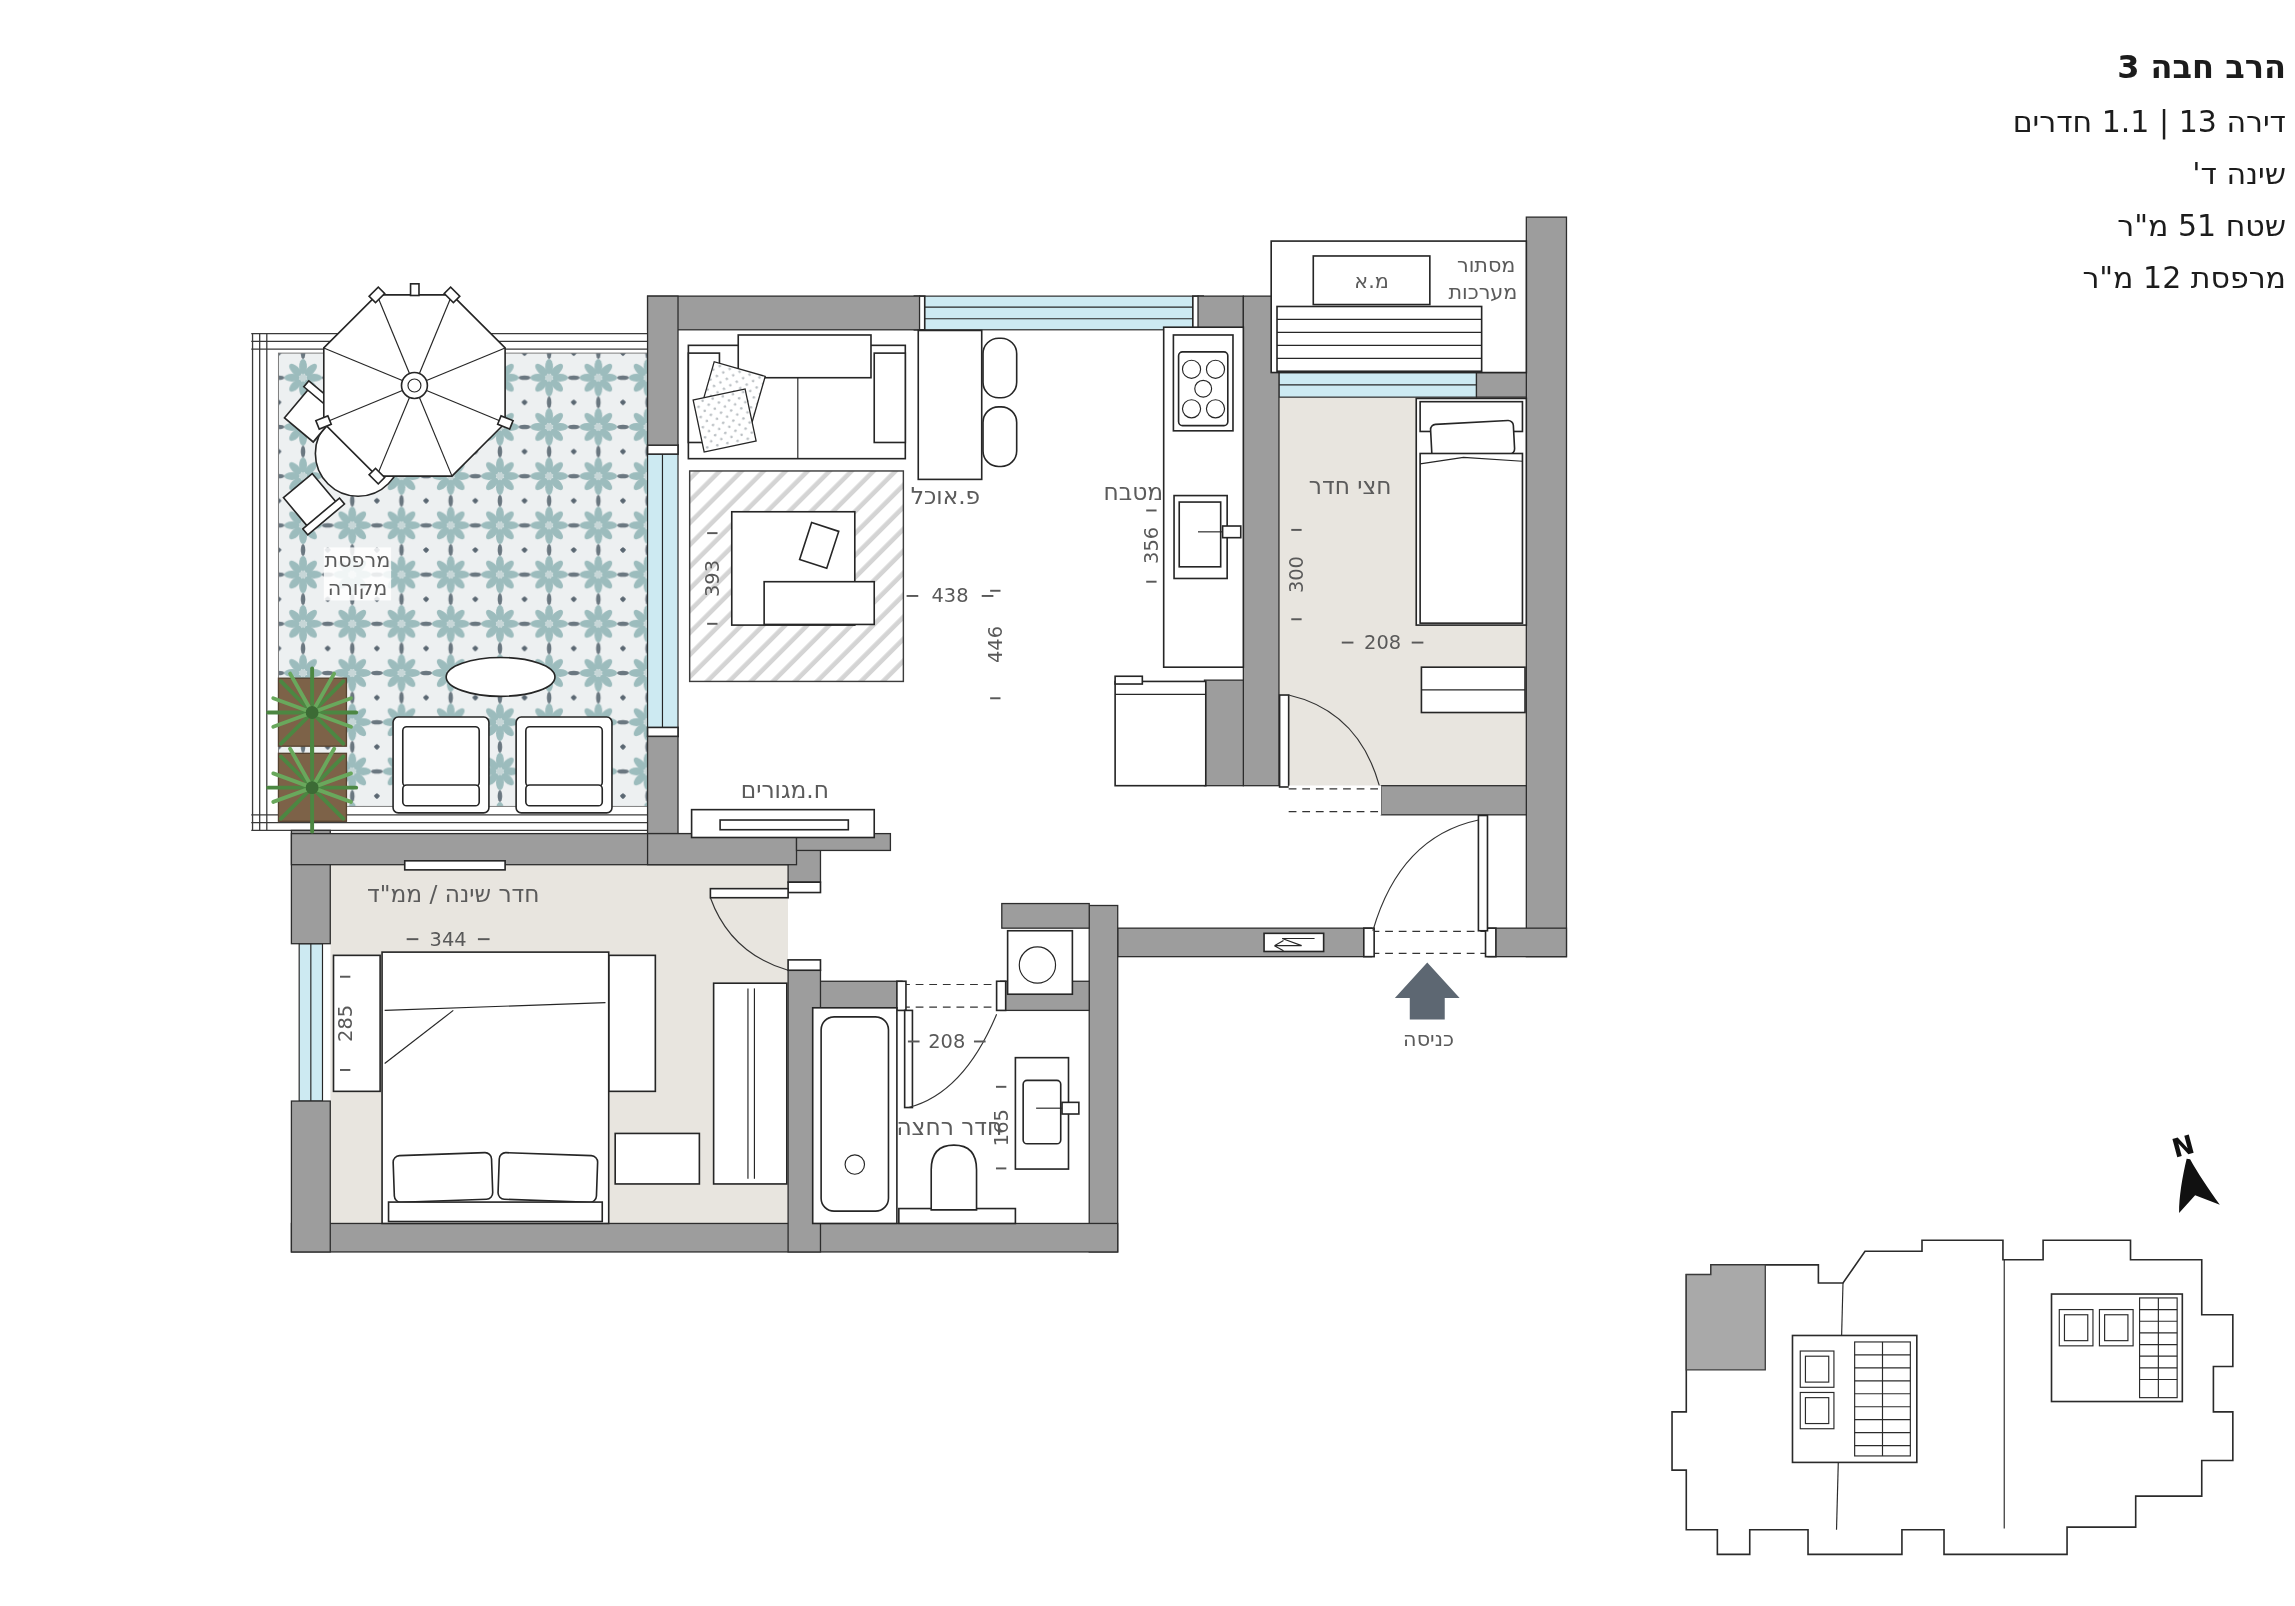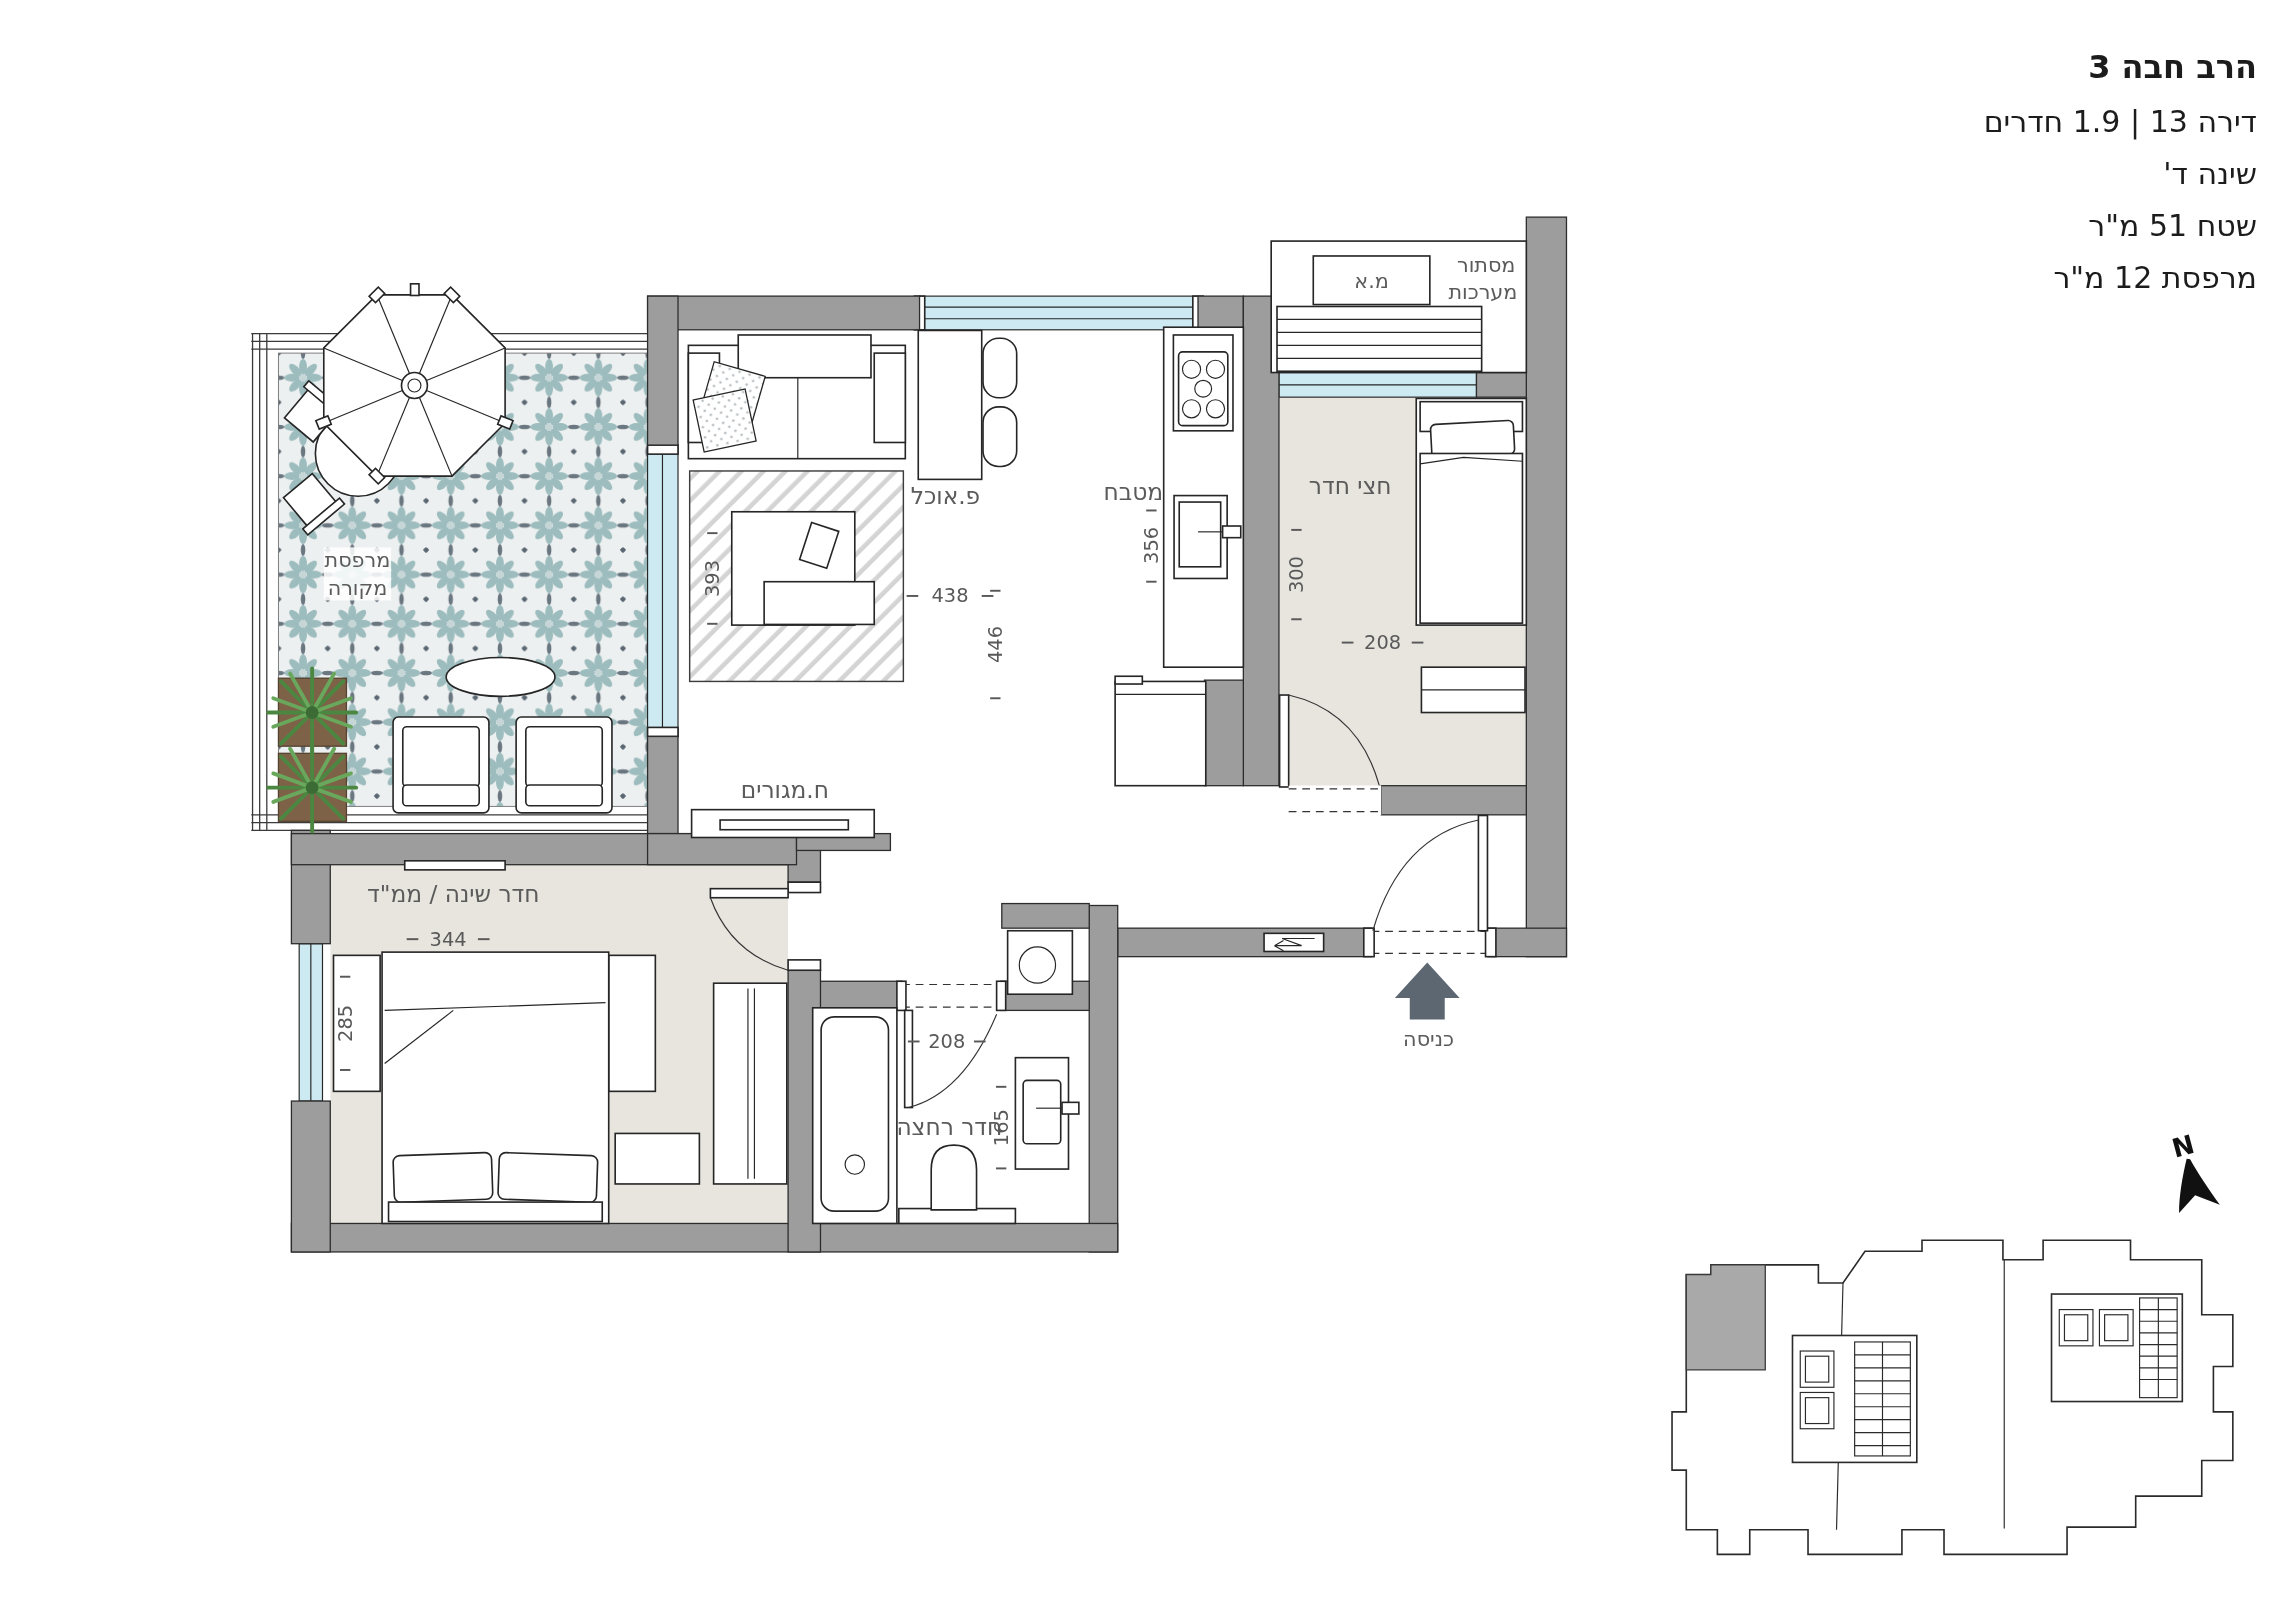--- a/index.html
+++ b/index.html
@@ -1,19 +1,19 @@
 <!DOCTYPE html>
 <html style="font-size:10.4px"><head>
 <meta charset="utf-8">
 <style>
   html,body{margin:0;padding:0;background:#ffffff;}
   #stage{position:relative;width:2295px;height:1607px;background:#fff;overflow:hidden;
          font-family:"DejaVu Sans",sans-serif;}
   #plan-svg{position:absolute;left:0;top:0;}
-  .titleblock{position:absolute;top:48px;right:38px;text-align:right;color:#1c1c1c;}
+  .titleblock{position:absolute;top:48px;right:9px;text-align:right;color:#1c1c1c;}
   .titleblock .t1{font-size:32px;font-weight:bold;margin-bottom:18px;}
   .titleblock .t{font-size:30px;font-weight:500;margin-bottom:17px;}
   
   .w{fill:#9d9d9d;stroke:#2d2d2d;stroke-width:2;}
   .f{fill:#ffffff;stroke:#262626;stroke-width:2.5;}
   .fl{fill:#e8e5df;stroke:none;}
   .glass{fill:#cdeaf2;stroke:#262626;stroke-width:1.8;}
   .ln{stroke:#262626;stroke-width:1.8;fill:none;}
   .arc{fill:none;stroke:#333;stroke-width:1.8;}
   .dash{stroke:#333;stroke-width:1.8;stroke-dasharray:12 9;fill:none;}
@@ -461,20 +461,20 @@
         <line x1="3304" y1="2094" x2="3362" y2="2094"></line>
             <line x1="3304" y1="2112" x2="3362" y2="2112"></line>
         <line x1="3304" y1="2130" x2="3362" y2="2130"></line>
       </g>
     </g>
   </g>
 </svg>
 
 <div class="titleblock" dir="rtl">
   <div class="t1">הרב חבה 3</div>
-  <div class="t">דירה 13 | 1.9 חדרים</div>
+  <div class="t">דירה 13 | 1.1 חדרים</div>
   <div class="t">שינה ד'</div>
   <div class="t">שטח 51 מ"ר</div>
   <div class="t">מרפסת 12 מ"ר</div>
 </div>
 
 </div>
 
 
 </body></html>

